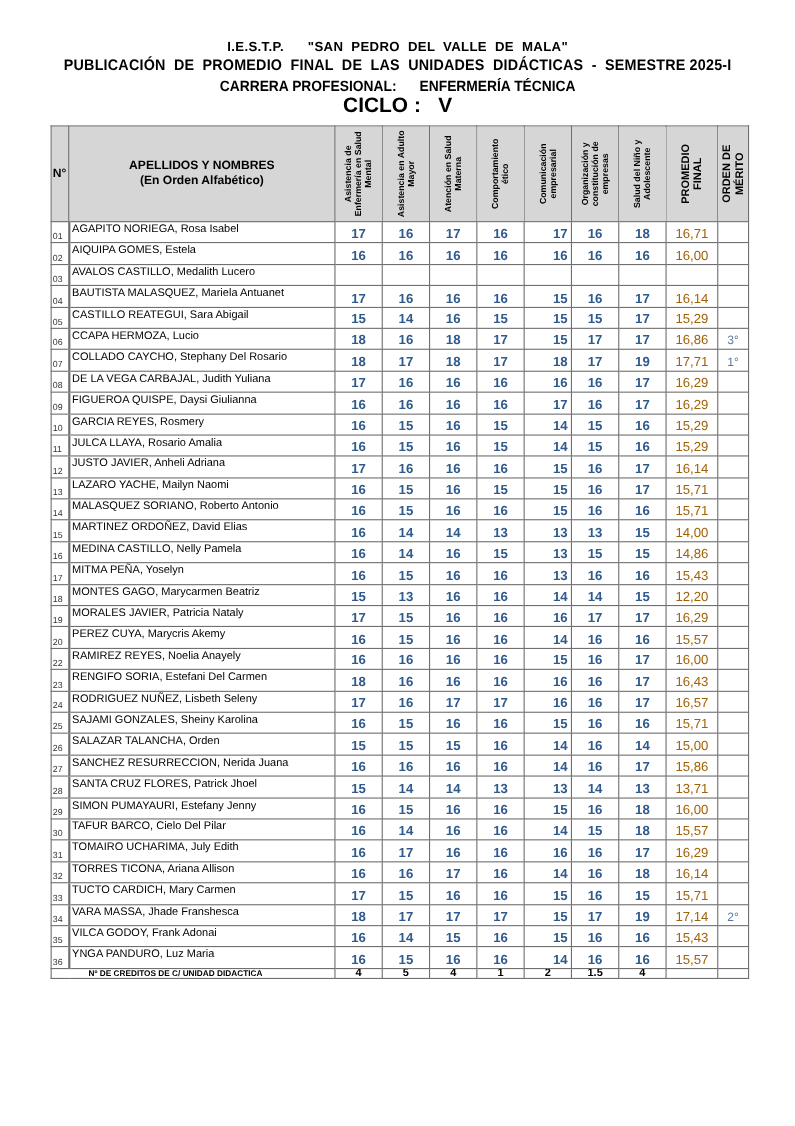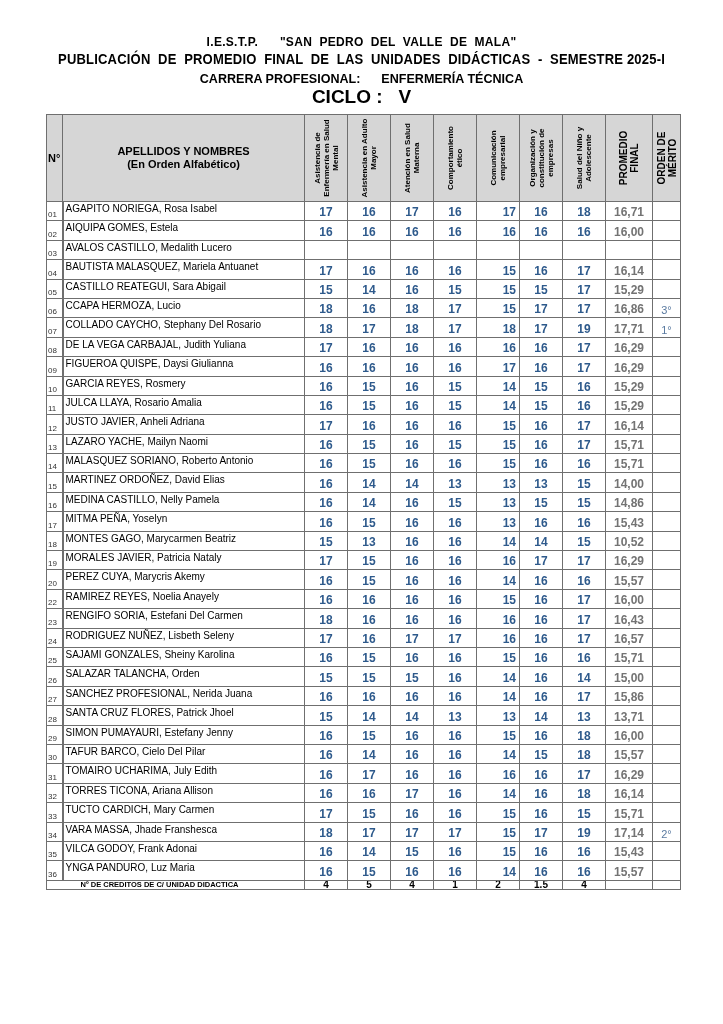--- a/index.html
+++ b/index.html
@@ -16,21 +16,21 @@
   th.num { font-size:11px; text-align:left; padding-left:1px; }
   th.names { font-size:11px; line-height:13px; text-align:center;margin-left:38px; }
   th.rot { position:relative; overflow:hidden; }
   th.rot .rtxt { position:absolute; left:50%; top:50%; width:82px; transform:translate(-50%,-50%) rotate(-90deg); text-align:center; font-size:8px; line-height:9px; font-weight:bold; }
   th.rot.big .rtxt { font-size:10px; line-height:11px; }
   tbody td { height:17.4px; padding:0; font-size:12px; overflow:hidden; white-space:nowrap; }
   td.num { font-size:8px; color:#333; vertical-align:bottom; padding-left:1px; padding-bottom:1px; border-right:2px solid #6f6f6f; }
   td.name { font-size:10px; vertical-align:top; padding-left:2px; padding-top:1px; }
   td.g { text-align:center; font-weight:bold; color:#2e5a8c; vertical-align:bottom; padding-bottom:1px; }
   td.g.c5 { text-align:right; padding-right:3px; vertical-align:bottom; }
-  td.avg { text-align:center; font-weight:bold; color:#737373; vertical-align:bottom; padding-bottom:1px; }
+  td.avg { text-align:center; font-weight:normal; color:#a16207; vertical-align:bottom; padding-bottom:1px; }
   td.merit { text-align:center; color:#5a7aa0; font-size:11px; vertical-align:bottom; padding-bottom:1px; }
   tr.credits td { height:7px; font-size:9px; line-height:8px; font-weight:bold; border:none; }
   tr.credits td.cred { text-align:center; border-left:1px solid #6f6f6f; border-right:1px solid #6f6f6f; border-bottom:1px solid #6f6f6f; font-size:10px; line-height:8px; }
   tr.credits td.credlabel { padding-left:18px; font-size:7.5px; }
   tr.credits td.blankc { border-left:1px solid #6f6f6f; border-right:1px solid #6f6f6f; border-bottom:1px solid #6f6f6f; }
 </style>
 </head>
 <body>
 
 <div class="title" id="t1">I.E.S.T.P.      "SAN  PEDRO  DEL  VALLE  DE  MALA"</div>
@@ -313,21 +313,21 @@
       <tr>
         <td class="num">18</td>
         <td class="name">MONTES GAGO, Marycarmen Beatriz</td>
         <td class="g c1">15</td>
         <td class="g c2">13</td>
         <td class="g c3">16</td>
         <td class="g c4">16</td>
         <td class="g c5">14</td>
         <td class="g c6">14</td>
         <td class="g c7">15</td>
-        <td class="avg">10,52</td>
+        <td class="avg">12,20</td>
         <td class="merit"></td>
       </tr>
       <tr>
         <td class="num">19</td>
         <td class="name">MORALES JAVIER, Patricia Nataly</td>
         <td class="g c1">17</td>
         <td class="g c2">15</td>
         <td class="g c3">16</td>
         <td class="g c4">16</td>
         <td class="g c5">16</td>
@@ -409,21 +409,21 @@
         <td class="g c3">15</td>
         <td class="g c4">16</td>
         <td class="g c5">14</td>
         <td class="g c6">16</td>
         <td class="g c7">14</td>
         <td class="avg">15,00</td>
         <td class="merit"></td>
       </tr>
       <tr>
         <td class="num">27</td>
-        <td class="name">SANCHEZ PROFESIONAL, Nerida Juana</td>
+        <td class="name">SANCHEZ RESURRECCION, Nerida Juana</td>
         <td class="g c1">16</td>
         <td class="g c2">16</td>
         <td class="g c3">16</td>
         <td class="g c4">16</td>
         <td class="g c5">14</td>
         <td class="g c6">16</td>
         <td class="g c7">17</td>
         <td class="avg">15,86</td>
         <td class="merit"></td>
       </tr>

